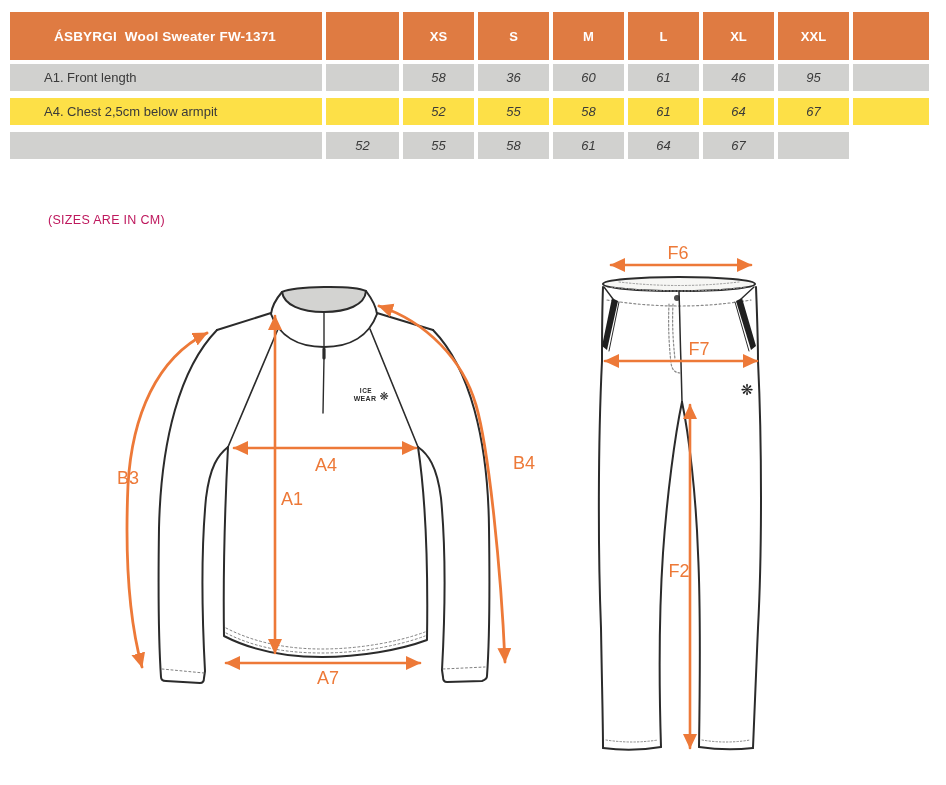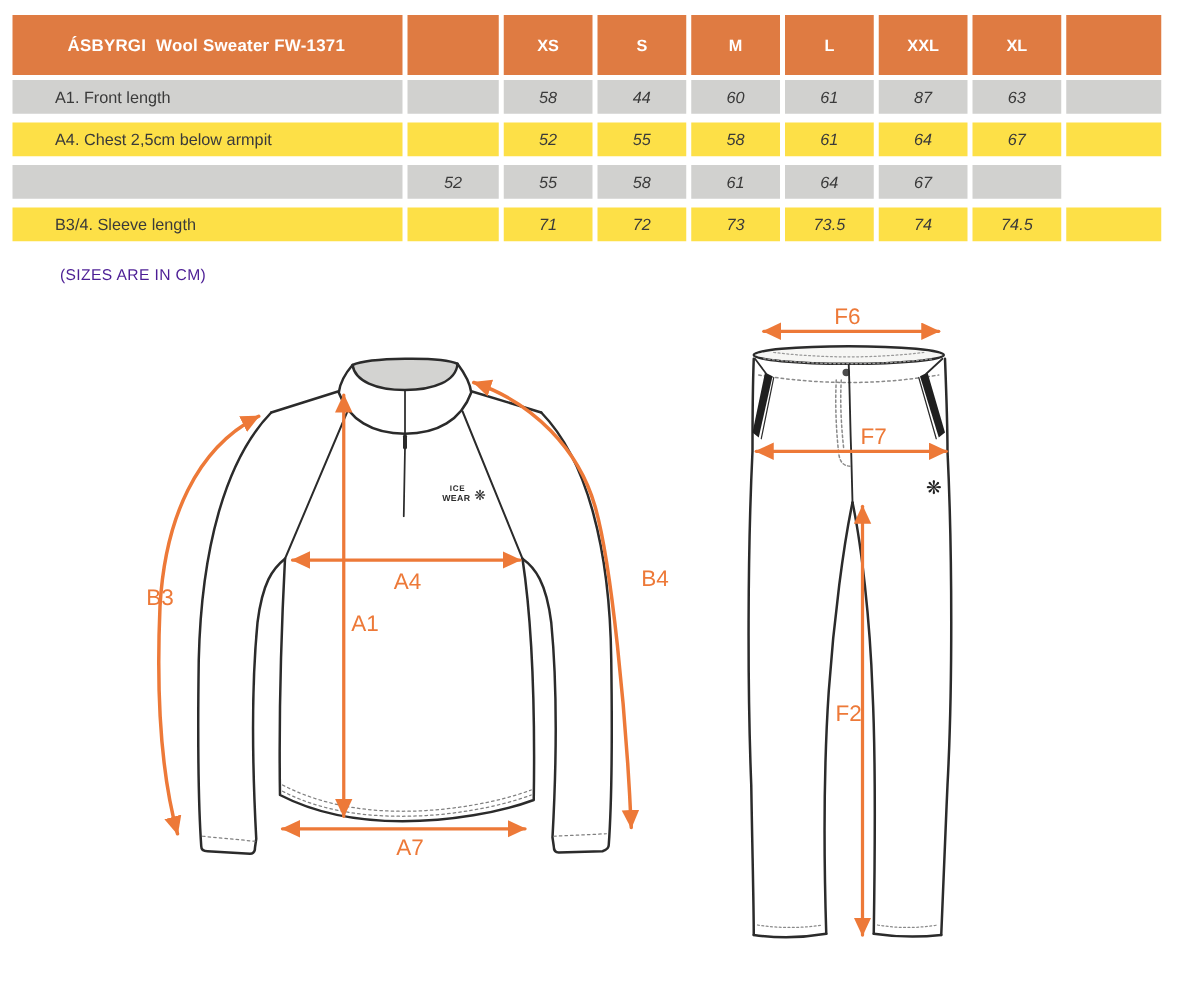--- a/index.html
+++ b/index.html
@@ -19,21 +19,21 @@
   .cell{display:flex;align-items:center;}
   .hcell{background:#DF7B42;color:#fff;font-weight:bold;font-size:13px;text-align:right;}
   .hcell.title{padding-left:44px;font-size:13.5px;letter-spacing:.2px;white-space:pre-wrap;}
   .hcell.size{justify-content:center;}
   .bcell{font-size:13px;color:#3a3a3a;}
   .row-dark .bcell{background:#D1D1CF;}
   .row-light .bcell{background:#fde047;}
   .bcell.lbl{padding-left:34px;}
   .bcell.val{justify-content:center;font-style:italic;}
   .note{
-    position:absolute;left:48px;top:213px;color:#4c1d95;font-size:12.5px;
+    position:absolute;left:48px;top:213px;color:#be185d;font-size:12.5px;
     letter-spacing:.3px;
   }
   
   .sweater-svg{position:absolute;left:95px;top:250px;}
   .pants-svg{position:absolute;left:575px;top:243px;}
   svg text.mlabel{
     font-family:"Liberation Sans","DejaVu Sans",sans-serif;
     font-size:18px;fill:#ED7938;
   }
   svg text.logo{
@@ -47,34 +47,34 @@
 <div class="canvas">
 
   <div class="size-table">
     <div class="grid-row head">
       <div class="cell hcell title">ÁSBYRGI  Wool Sweater FW-1371</div>
       <div class="cell hcell"></div>
       <div class="cell hcell size">XS</div>
       <div class="cell hcell size">S</div>
       <div class="cell hcell size">M</div>
       <div class="cell hcell size">L</div>
+      <div class="cell hcell size">XL</div>
       <div class="cell hcell size">XXL</div>
-      <div class="cell hcell size">XL</div>
       <div class="cell hcell"></div>
     </div>
 
     <div class="grid-row body row-dark">
       <div class="cell bcell lbl">A1. Front length</div>
       <div class="cell bcell"></div>
       <div class="cell bcell val">58</div>
-      <div class="cell bcell val">44</div>
+      <div class="cell bcell val">36</div>
       <div class="cell bcell val">60</div>
       <div class="cell bcell val">61</div>
-      <div class="cell bcell val">87</div>
-      <div class="cell bcell val">63</div>
+      <div class="cell bcell val">46</div>
+      <div class="cell bcell val">95</div>
       <div class="cell bcell"></div>
     </div>
 
     <div class="grid-row body row-light">
       <div class="cell bcell lbl">A4. Chest 2,5cm below armpit</div>
       <div class="cell bcell"></div>
       <div class="cell bcell val">52</div>
       <div class="cell bcell val">55</div>
       <div class="cell bcell val">58</div>
       <div class="cell bcell val">61</div>
@@ -87,31 +87,20 @@
       <div class="cell bcell"></div>
       <div class="cell bcell val">52</div>
       <div class="cell bcell val">55</div>
       <div class="cell bcell val">58</div>
       <div class="cell bcell val">61</div>
       <div class="cell bcell val">64</div>
       <div class="cell bcell val">67</div>
       <div class="cell bcell"></div>
     </div>
 
-    <div class="grid-row body row-light">
-      <div class="cell bcell lbl">B3/4. Sleeve length</div>
-      <div class="cell bcell"></div>
-      <div class="cell bcell val">71</div>
-      <div class="cell bcell val">72</div>
-      <div class="cell bcell val">73</div>
-      <div class="cell bcell val">73.5</div>
-      <div class="cell bcell val">74</div>
-      <div class="cell bcell val">74.5</div>
-      <div class="cell bcell"></div>
-    </div>
   </div>
 
   <div class="note">(SIZES ARE IN CM)</div>
 
   <svg class="sweater-svg" width="470" height="485" viewBox="0 0 470 485">
     <defs>
       <marker id="ahE" orient="auto" markerUnits="userSpaceOnUse" markerWidth="17" markerHeight="15" refX="14" refY="7">
         <path d="M0,0 L15,7 L0,14 Z" fill="#ED7938"></path>
       </marker>
       <marker id="ahS" orient="auto-start-reverse" markerUnits="userSpaceOnUse" markerWidth="17" markerHeight="15" refX="14" refY="7">

